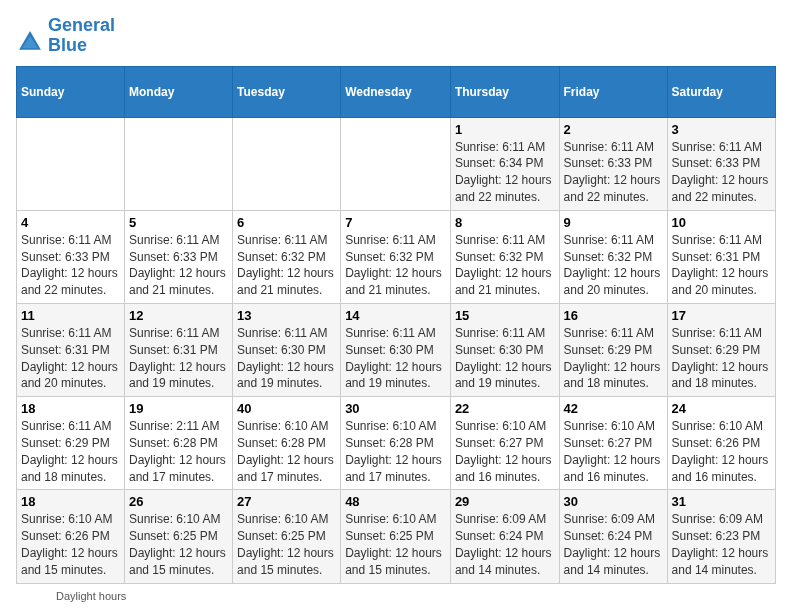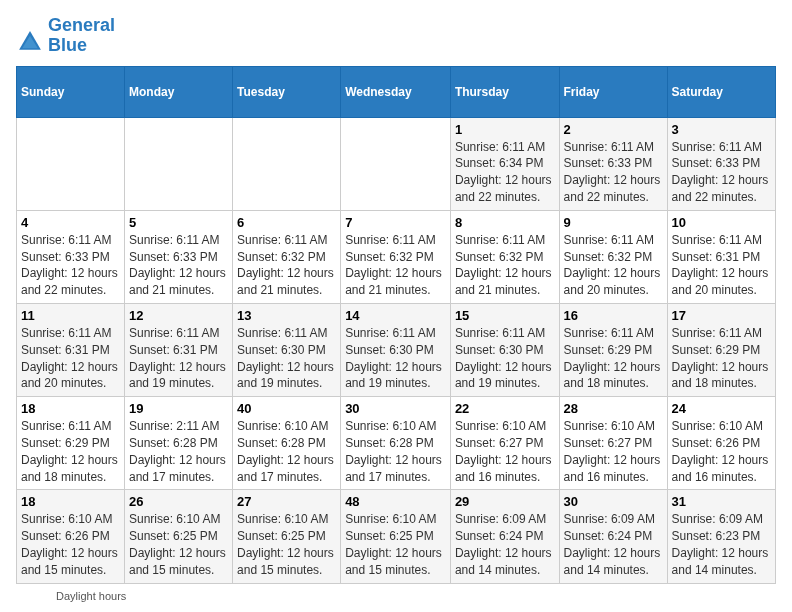--- a/index.html
+++ b/index.html
@@ -257,21 +257,21 @@
 Sunset: 6:28 PM
 Daylight: 12 hours and 17 minutes.</div>
         </td>
         <td>
           <div class="day-number">22</div>
           <div class="day-info">Sunrise: 6:10 AM
 Sunset: 6:27 PM
 Daylight: 12 hours and 16 minutes.</div>
         </td>
         <td>
-          <div class="day-number">28</div>
+          <div class="day-number">42</div>
           <div class="day-info">Sunrise: 6:10 AM
 Sunset: 6:27 PM
 Daylight: 12 hours and 16 minutes.</div>
         </td>
         <td>
           <div class="day-number">24</div>
           <div class="day-info">Sunrise: 6:10 AM
 Sunset: 6:26 PM
 Daylight: 12 hours and 16 minutes.</div>
         </td>

